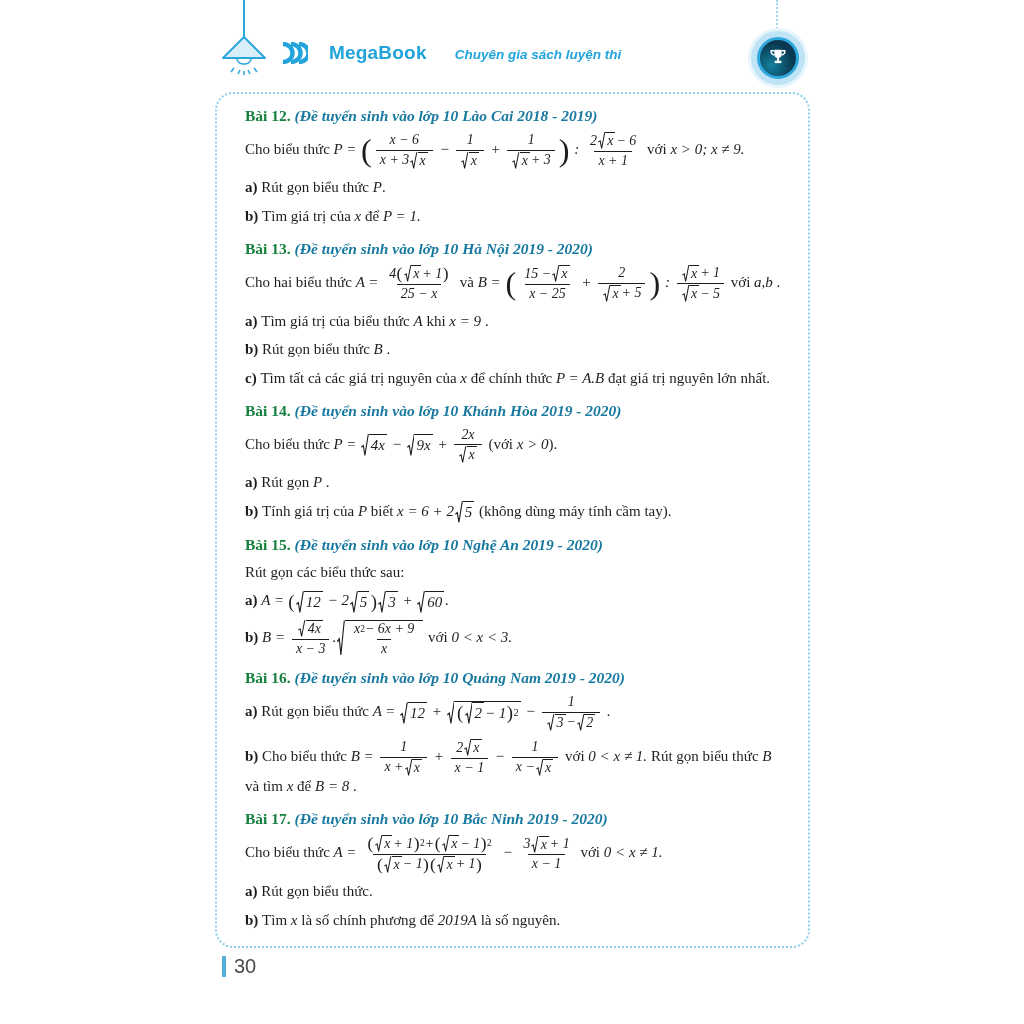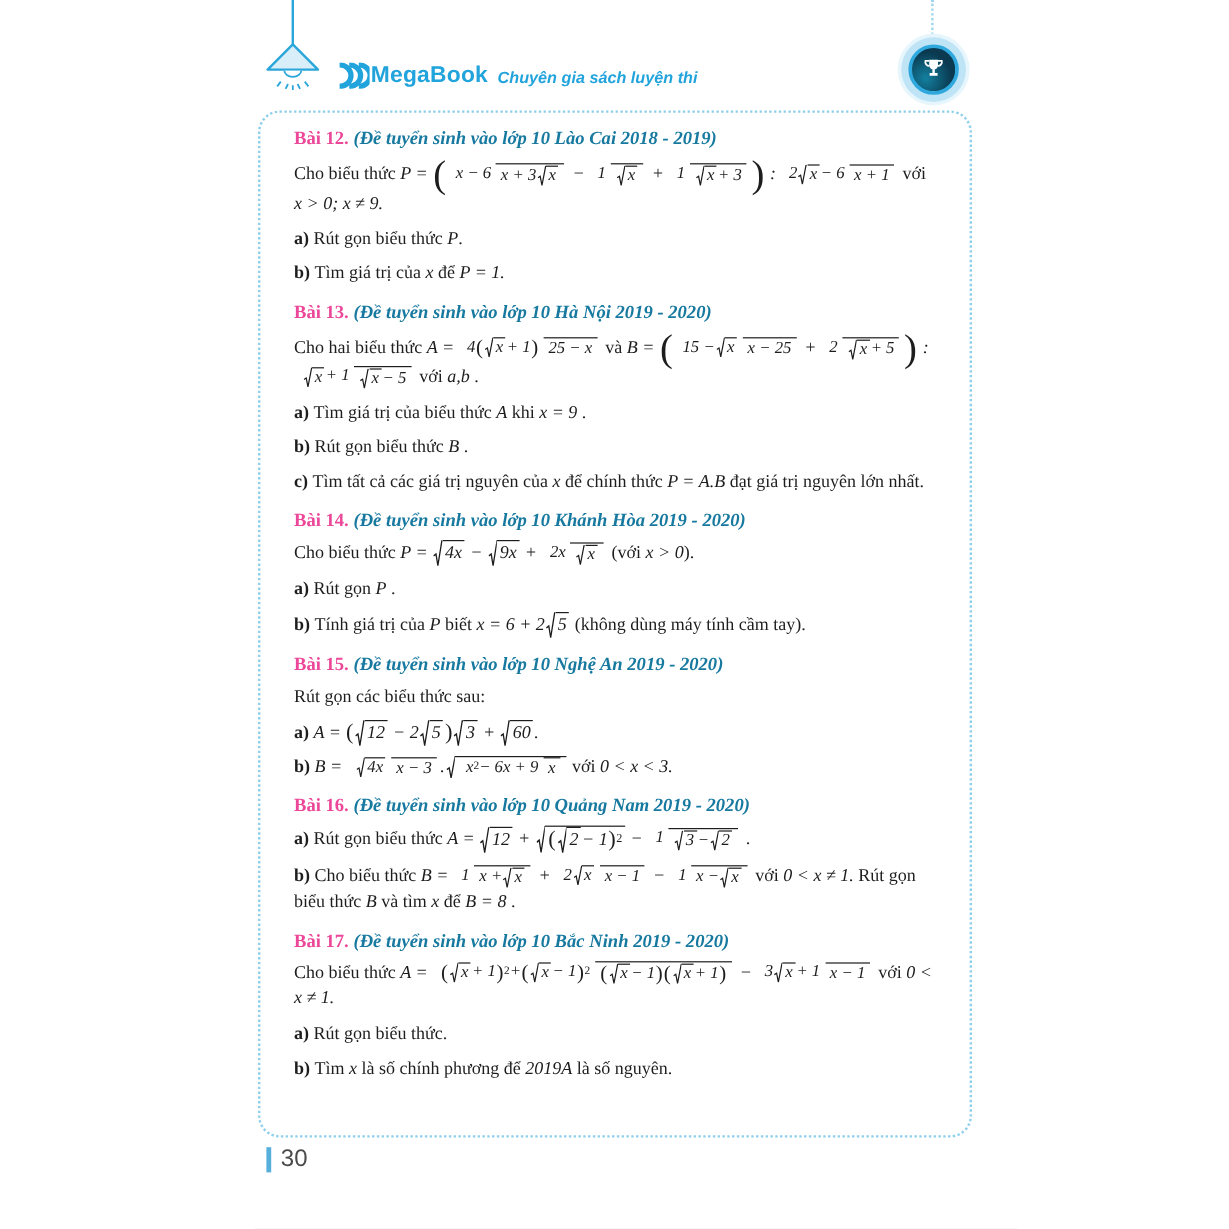--- a/index.html
+++ b/index.html
@@ -1,50 +1,50 @@
 <!DOCTYPE html>
 <html><head>
 <meta charset="utf-8">
 <style>
   html,body{margin:0;padding:0;background:#e8e8e8;}
   #page{position:relative;width:1024px;height:1024px;background:#ffffff;margin:0 auto;overflow:hidden;
         font-family:"Liberation Serif","DejaVu Serif",serif;color:#1d1d1d;}
 
   
   .lamp{position:absolute;left:216px;top:0;}
-  .logo{position:absolute;left:280px;top:52px;display:flex;align-items:center;gap:1px;}
+  .logo{position:absolute;left:280px;top:42px;display:flex;align-items:center;gap:21px;}
   .logo-marks{display:flex;align-items:center;}
   .logo-text{font-family:"Liberation Sans","DejaVu Sans",sans-serif;font-weight:bold;
              font-size:19px;color:#21a3dc;letter-spacing:0.2px;}
   .logo-tagline{font-family:"Liberation Sans","DejaVu Sans",sans-serif;font-style:italic;font-weight:bold;
                 font-size:13.5px;color:#21a3dc;margin-left:7px;padding-top:3px;}
   .badge-dotline{position:absolute;left:776px;top:0;height:33px;border-left:2px dotted #9ed5ee;}
   .badge{position:absolute;left:751px;top:31px;width:54px;height:54px;border-radius:50%;
          background:#bfe4f6;display:flex;align-items:center;justify-content:center;
          box-shadow:0 0 0 3px #e7f6fd;}
   .badge-inner{width:42px;height:42px;border-radius:50%;box-sizing:border-box;border:3px solid #2fa8dd;
                background:radial-gradient(circle at 32% 70%, #13809f 0%, #0a3950 62%);
                display:flex;align-items:center;justify-content:center;}
 
   
   .content{position:absolute;left:215px;top:92px;width:595px;height:856px;box-sizing:border-box;
            border:2px dotted #8ecfec;border-radius:18px;padding:10px 26px 8px 28px;overflow:hidden;}
   .problem{margin:0 0 8px 0;}
   .pheading{margin:11px 0 5px 0;font-size:15.5px;line-height:1.3;}
   .problem:first-child .pheading{margin-top:2px;}
-  .ptitle{font-weight:bold;color:#ec4899;}
+  .ptitle{font-weight:bold;color:#15803d;}
   .psource{font-weight:bold;font-style:italic;color:#17799f;margin-top:14px;}
   .line{margin:7px 0;font-size:15px;line-height:1.45;}
   .line.formula{margin:6px 0 8px 0;}
   .lbl{font-weight:bold;}
   .mi{font-style:italic;}
   .sup{font-size:0.68em;}
 
   
-  .frac{display:inline-flex;align-items:center;vertical-align:middle;
+  .frac{display:inline-flex;flex-direction:column;align-items:center;vertical-align:middle;
         margin:0 3px;font-size:0.93em;line-height:1.18;}
   .num,.den{display:flex;align-items:center;justify-content:center;padding:0 4px;}
   .num{padding-bottom:1px;}
   .den{border-top:1.4px solid #1d1d1d;padding-top:1px;}
 
   
   .sqrt{display:inline-flex;vertical-align:middle;position:relative;padding-left:0.52em;margin:0 1px;}
   .rad{position:absolute;left:0;top:0;height:100%;width:0.52em;}
   .radc{border-top:1.4px solid #1d1d1d;padding:0 2px 0 2px;display:inline-flex;align-items:center;}
 

